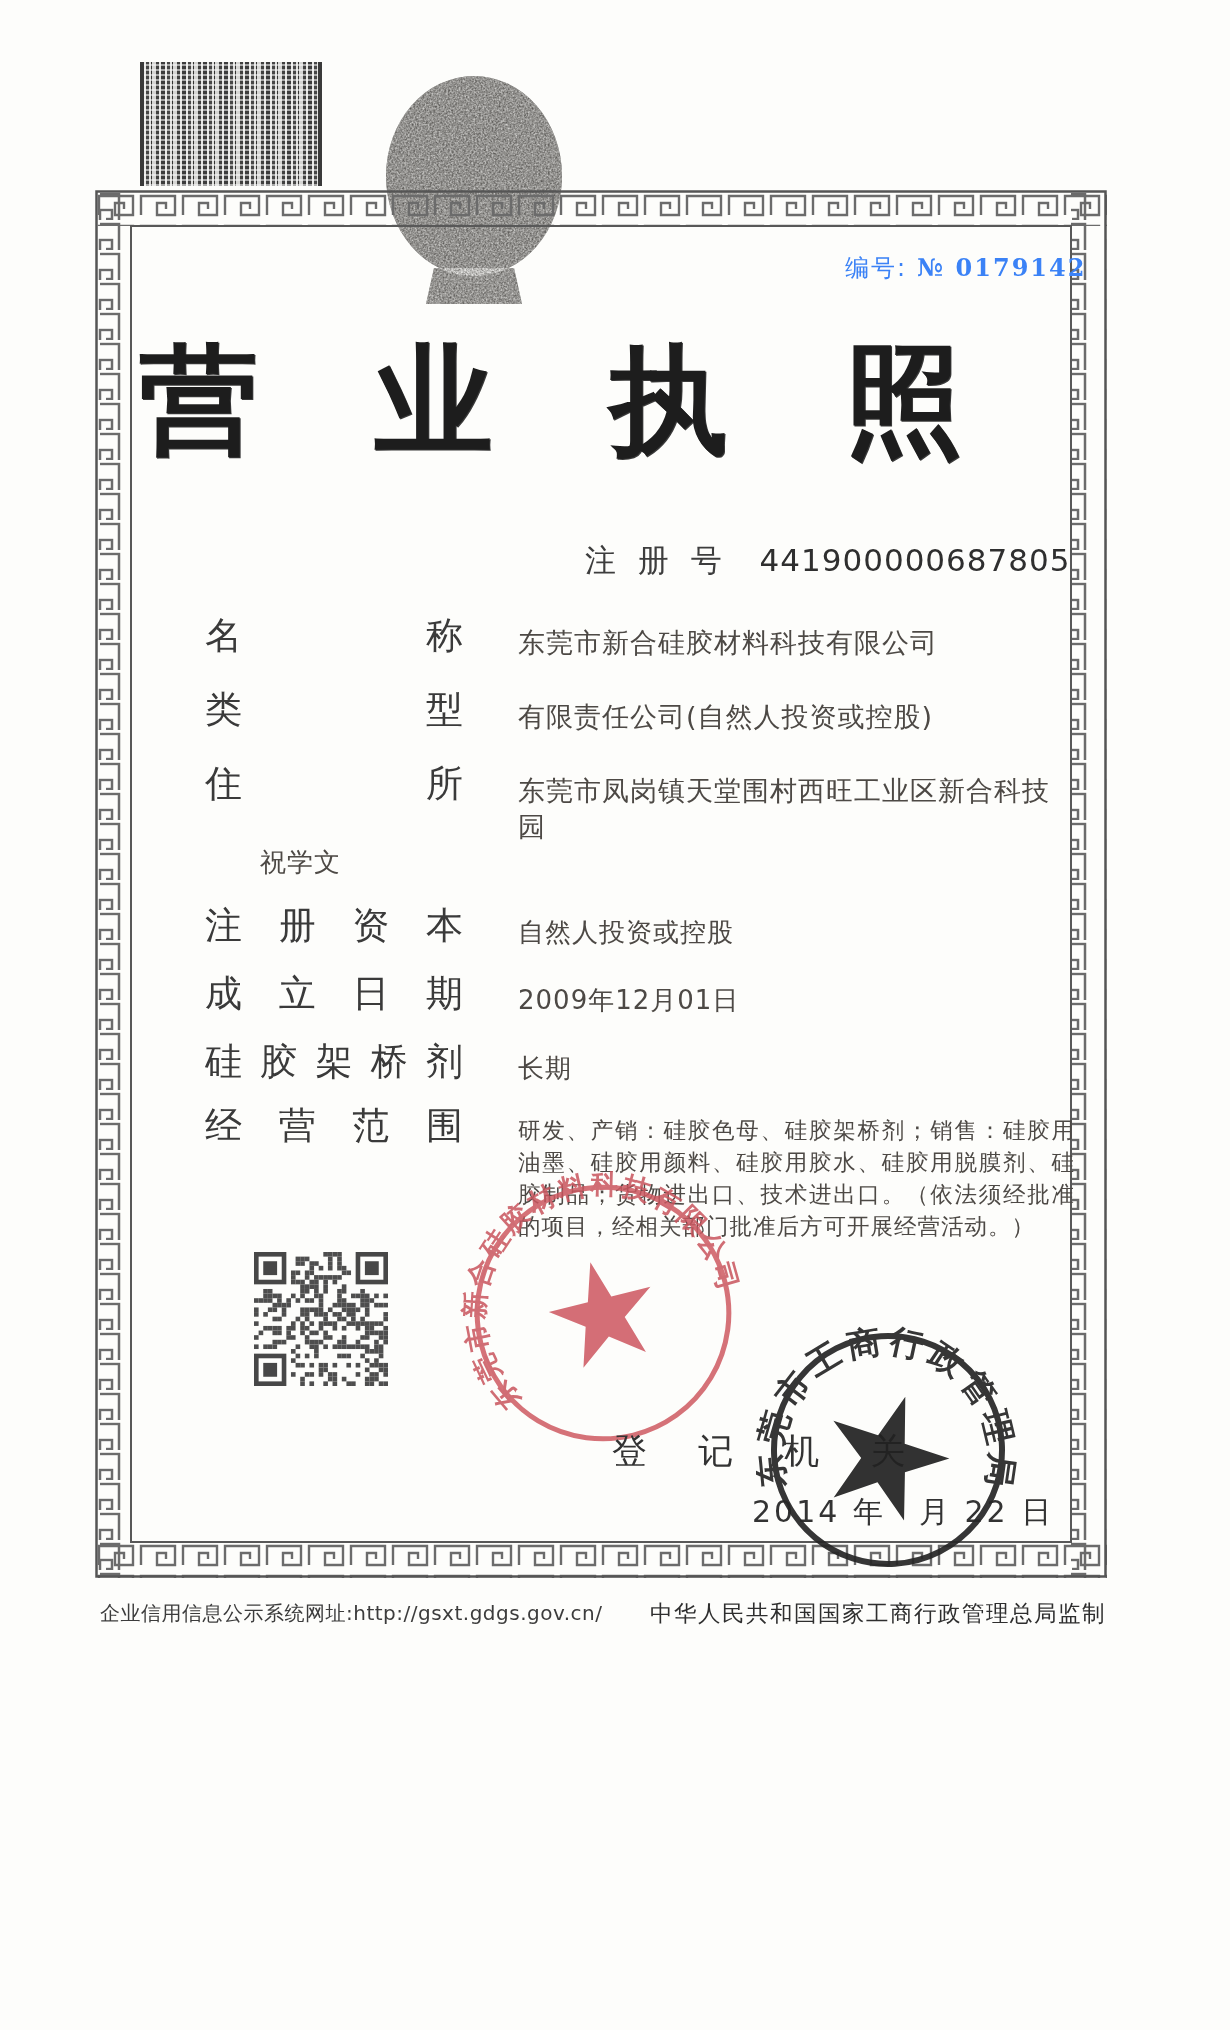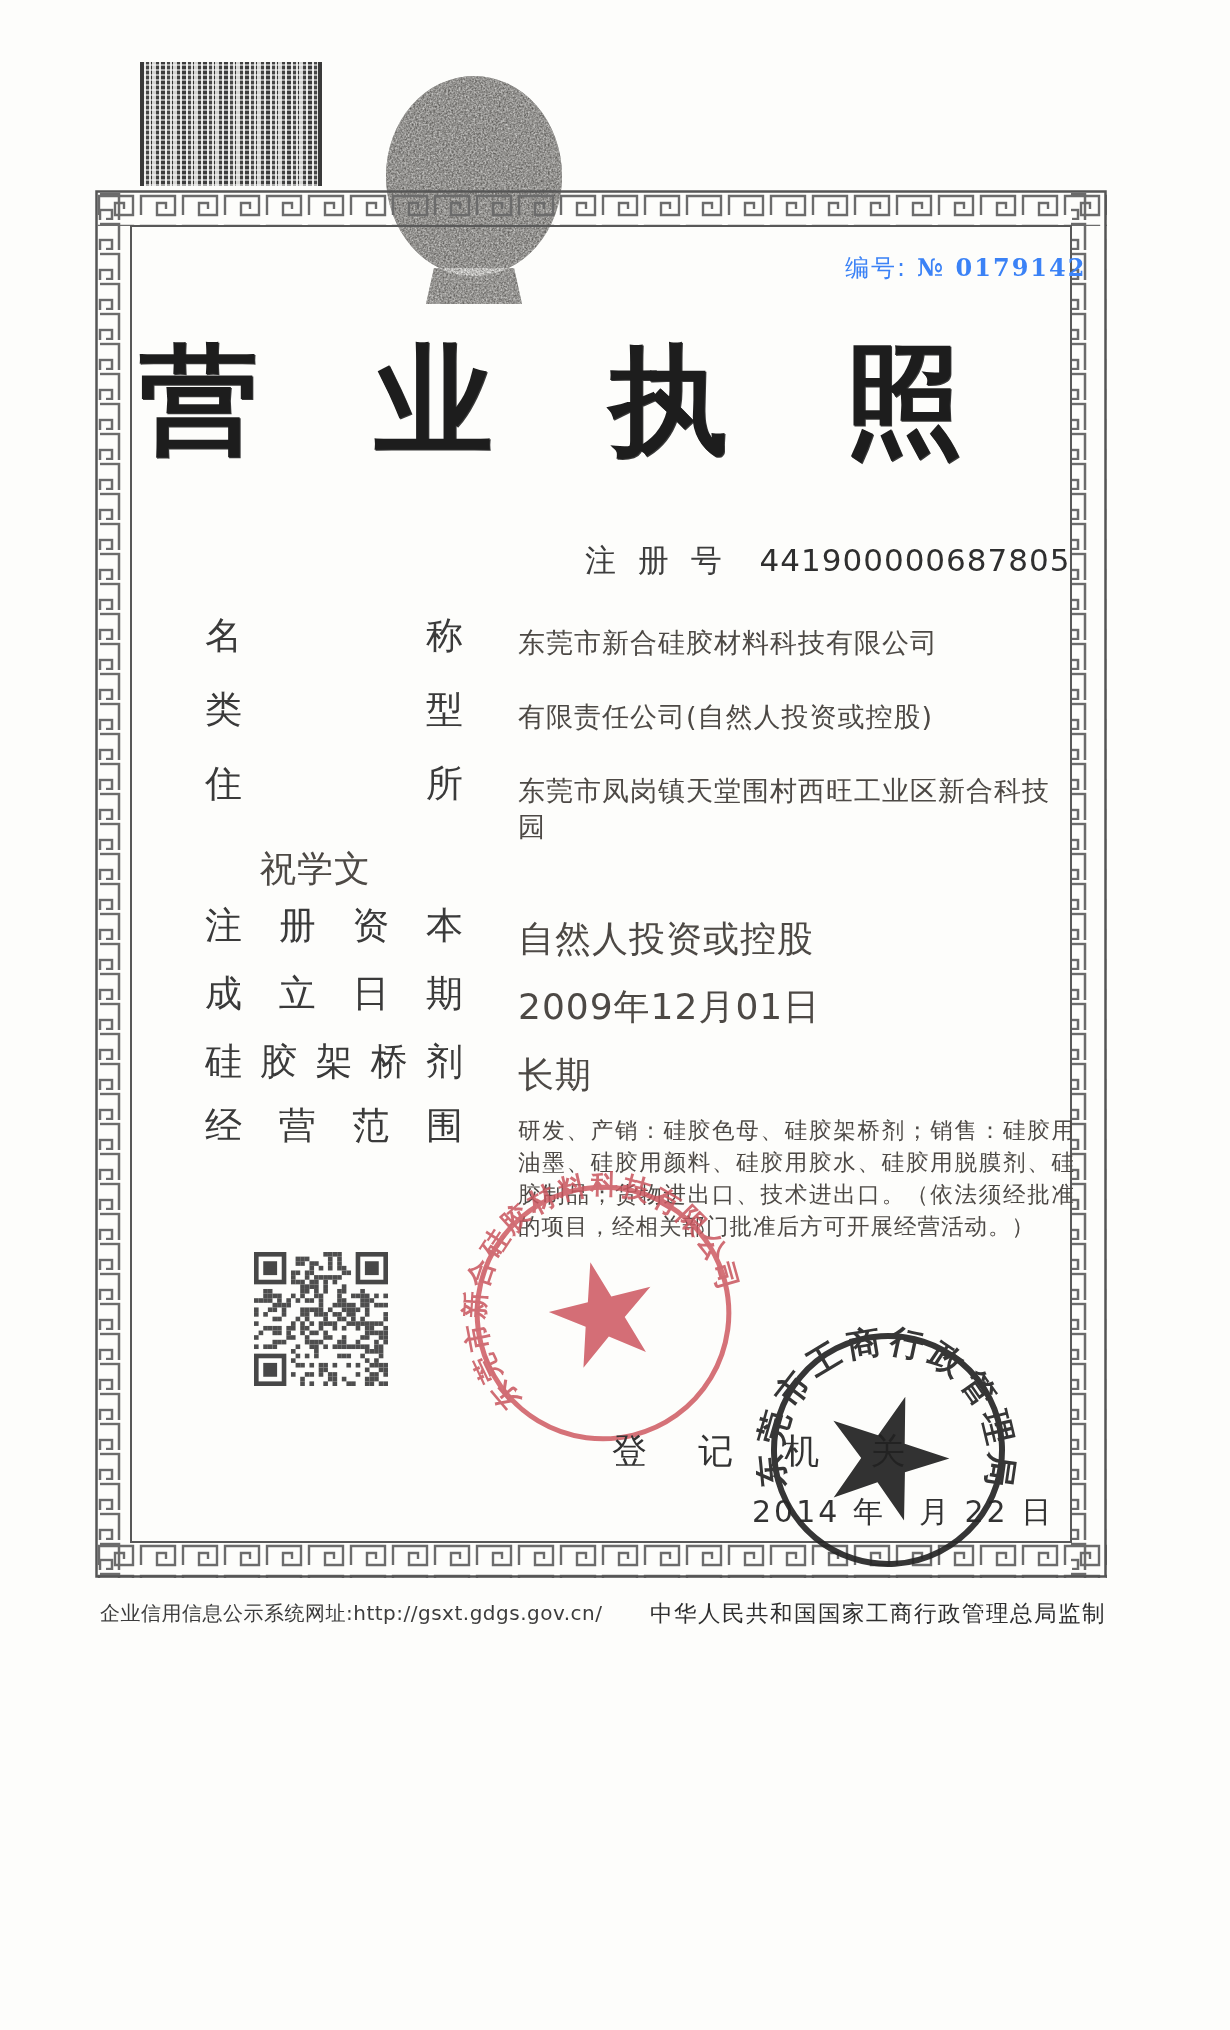--- a/index.html
+++ b/index.html
@@ -30,21 +30,21 @@
     text-shadow:1px 1px 0 #3a3a3a;white-space:nowrap;
   }
   .regno-row{position:absolute;left:585px;top:540px;font-size:31px;white-space:nowrap;}
   .regno-row .lbl{color:#3d3d3d;letter-spacing:6px;margin-right:22px;}
   .regno-row .val{color:#2f2f2f;letter-spacing:1px;}
   .field-row{position:absolute;left:205px;width:870px;display:flex;align-items:flex-start;}
   .field-label{
     width:258px;flex:0 0 258px;font-size:37px;color:#3a3a3a;
     text-align:justify;text-align-last:justify;line-height:1.1;font-weight:500;
   }
-  .field-value{margin-left:55px;padding-top:9px;font-size:36px;color:#4d4945;letter-spacing:1px;line-height:1.35;}
+  .field-value{margin-left:55px;padding-top:9px;font-size:26px;color:#4d4945;letter-spacing:1px;line-height:1.35;}
   .field-value.big{font-size:27px;}
   .field-value.scope{width:600px;font-size:22.5px;line-height:1.42;text-align:justify;}
   .registrar{position:absolute;left:612px;top:1428px;font-size:35px;color:#333;letter-spacing:20px;white-space:nowrap;font-weight:500;}
   .issue-date{position:absolute;left:752px;top:1492px;font-size:30px;color:#333;letter-spacing:3px;white-space:nowrap;}
   
   .red-seal{position:absolute;left:452px;top:1162px;width:302px;height:302px;opacity:.85;}
   .black-seal{position:absolute;left:756px;top:1318px;width:264px;height:264px;opacity:.92;}
   .qr{position:absolute;left:254px;top:1252px;width:134px;height:134px;}
   
   .footer-left{position:absolute;left:100px;top:1600px;font-size:20px;color:#3c3c3c;letter-spacing:.5px;}

